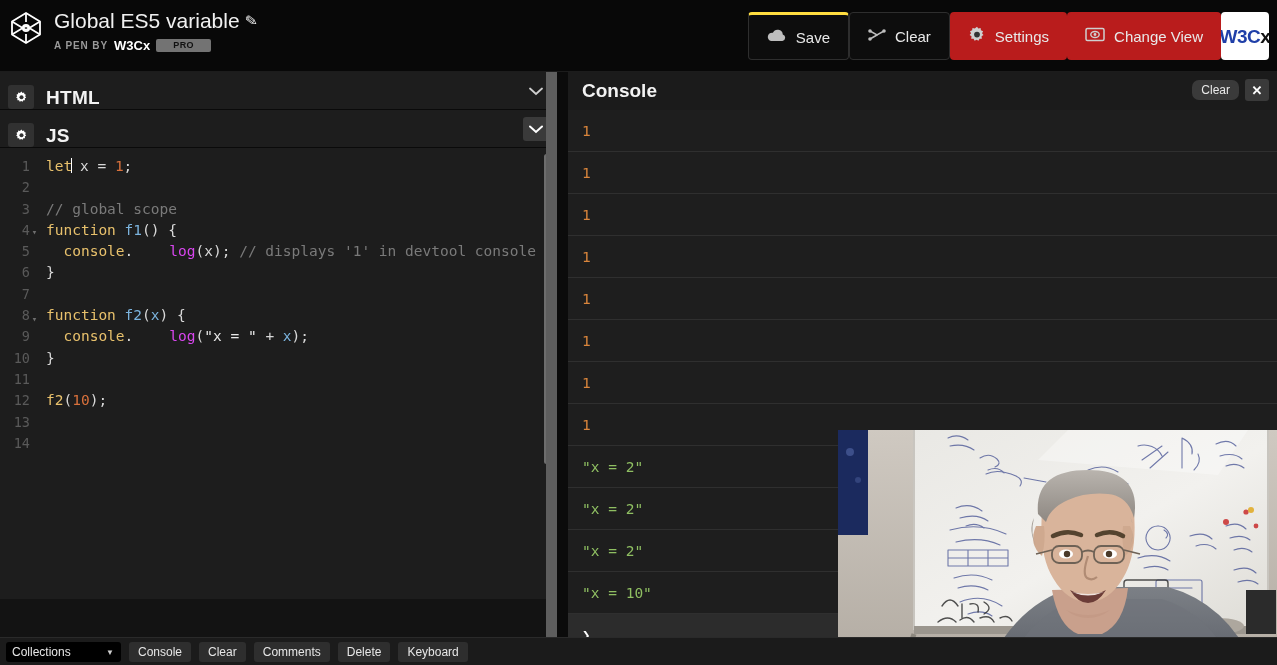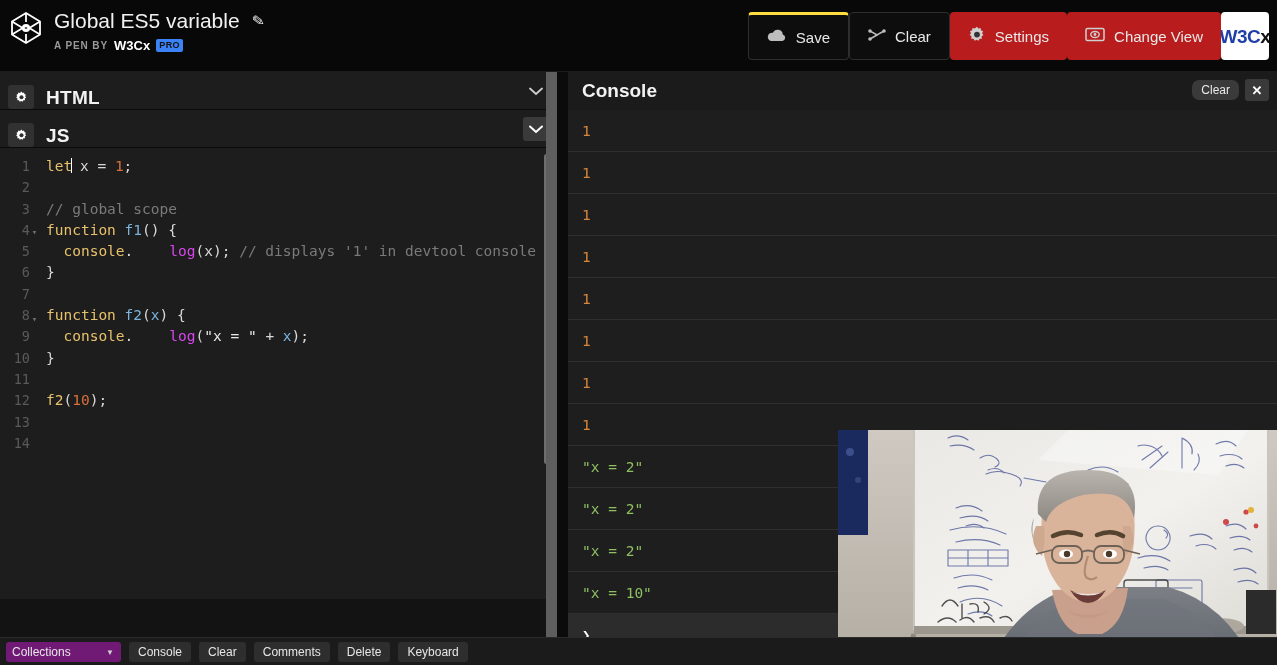--- a/index.html
+++ b/index.html
@@ -15,31 +15,31 @@
   #header {
     position: absolute; left: 0; top: 0; width: 1277px; height: 72px;
     background: #080808;
     border-bottom: 1px solid #1c1c1c;
   }
   #brand { position: absolute; left: 8px; top: 8px; display: flex; align-items: flex-start; }
   #logo-hex { width: 36px; height: 36px; margin-top: 2px; }
   #title-wrap { margin-left: 10px; }
   #pen-title {
     color: #f0f0f0; font-size: 21px; font-weight: 400; line-height: 26px;
-    display: flex; align-items: flex-start; gap: 12px; white-space: nowrap;
+    display: flex; align-items: flex-start; gap: 5px; white-space: nowrap;
   }
   #pen-title .pencil { font-size: 15px; color: #e4e4e4; transform: rotate(-8deg); }
   #byline {
     margin-top: 4px; display: flex; align-items: center; gap: 6px;
     font-size: 10px; letter-spacing: .09em; color: #9a9a9a; font-weight: 700;
   }
   #byline .author { color: #fff; font-size: 13px; letter-spacing: 0; font-weight: 700; }
   #pro-badge {
-    background: #3b82f6; color: #111; font-size: 9px; font-weight: 700;
-    padding: 1px 3px 2px; border-radius: 2px; letter-spacing: .05em;
+    background: #737373; color: #111; font-size: 9px; font-weight: 700;
+    padding: 1px 17px 2px; border-radius: 2px; letter-spacing: .05em;
   }
 
   #header-actions {
     position: absolute; right: 8px; top: 12px;
     display: flex; align-items: stretch; height: 48px;
   }
   .hbtn {
     display: flex; align-items: center; justify-content: center; gap: 9px;
     padding: 0 18px; height: 48px; border-radius: 4px;
     color: #e8e8e8; font-size: 15px; font-weight: 400; white-space: nowrap;
@@ -172,21 +172,21 @@
   }
   #webcam svg { display: block; }
 
   
   #bottom-bar {
     position: absolute; left: 0; bottom: 0; width: 1277px; height: 28px;
     background: #1b1b1b; display: flex; align-items: center; gap: 8px;
     padding-left: 6px; border-top: 1px solid #2a2a2a;
   }
   #collections-select {
-    position: relative; width: 115px; height: 20px; background: #701a75;
+    position: relative; width: 115px; height: 20px; background: #000000;
     border-radius: 3px; display: flex; align-items: center;
     padding: 0 6px; color: #e6e6e6; font-size: 12px; cursor: pointer;
   }
   #collections-select .cap { font-size: 8px; position: absolute; right: 7px; top: 6px; color: #cfcfcf; }
   .bbtn {
     height: 20px; background: #2e2e2e; border-radius: 3px;
     display: flex; align-items: center; padding: 0 9px;
     color: #e6e6e6; font-size: 12px; cursor: pointer; white-space: nowrap;
   }
 </style>

